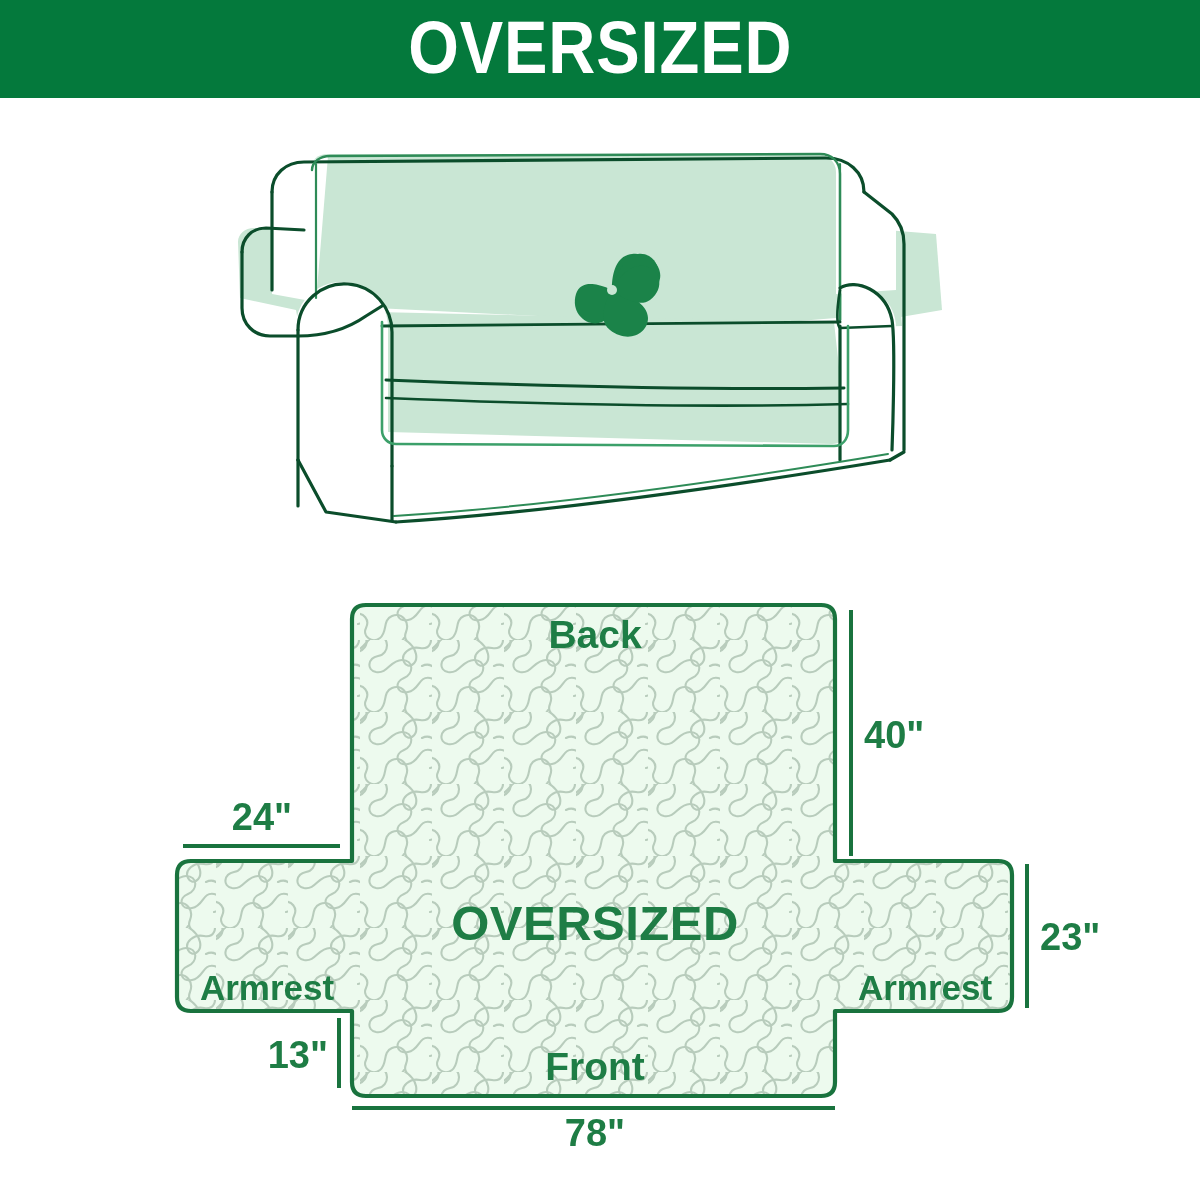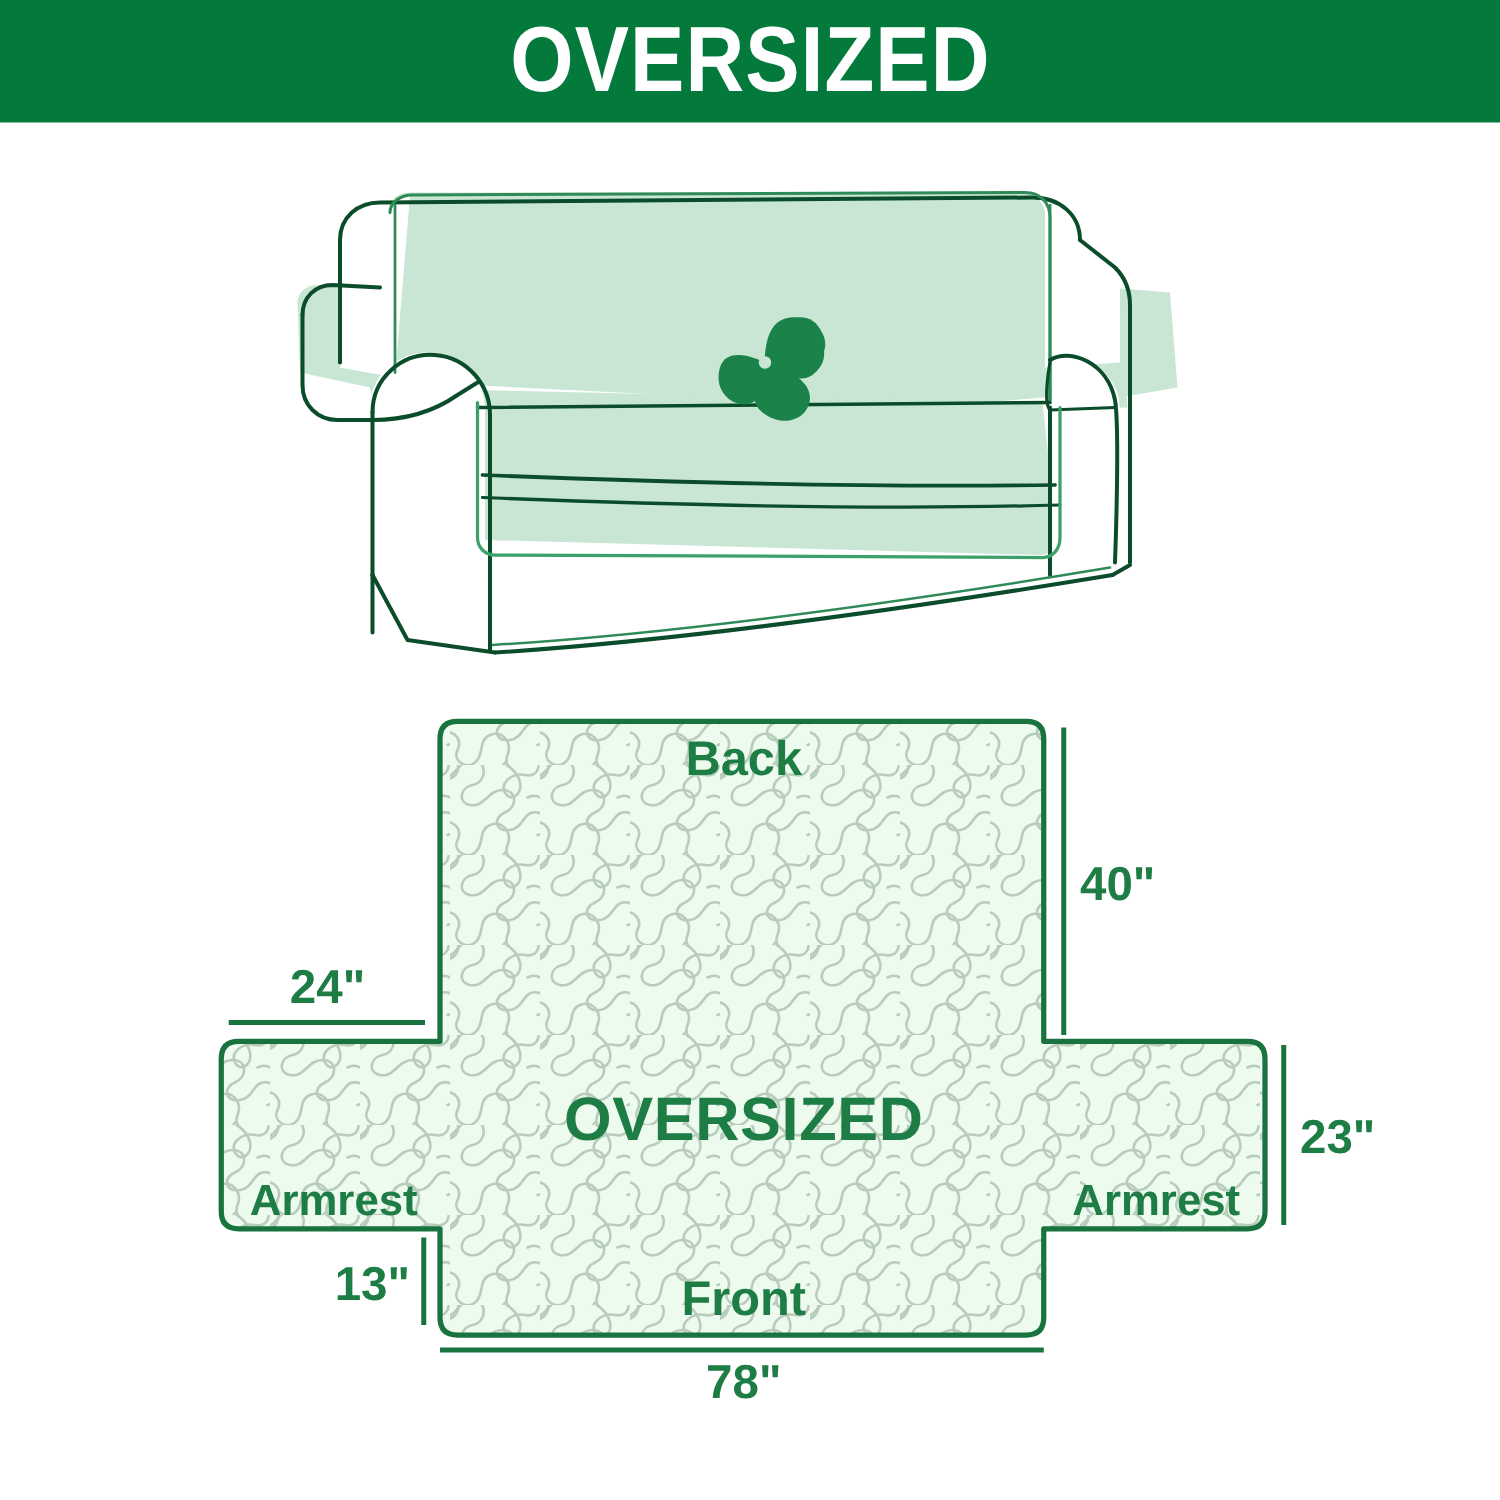--- a/index.html
+++ b/index.html
@@ -27,21 +27,21 @@
     transform:scaleX(0.88);
     line-height:1;
     margin-top:-2px;
   }
 
   
   .sofa-wrap{position:absolute;left:236px;top:130px;width:760px;height:400px;}
   .sofa-wrap svg{display:block;width:760px;height:400px;}
 
   
-  .layout-wrap{position:absolute;left:0px;top:540px;width:1200px;height:600px;}
+  .layout-wrap{position:absolute;left:0px;top:568px;width:1200px;height:600px;}
   .layout-wrap svg{display:block;width:1200px;height:600px;}
 
   .lbl{
     font-family:"Liberation Sans", sans-serif;
     font-weight:700;
     fill:#1E7D45;
   }
   .lbl-back{font-size:39px;}
   .lbl-front{font-size:39px;}
   .lbl-arm{font-size:35px;}

